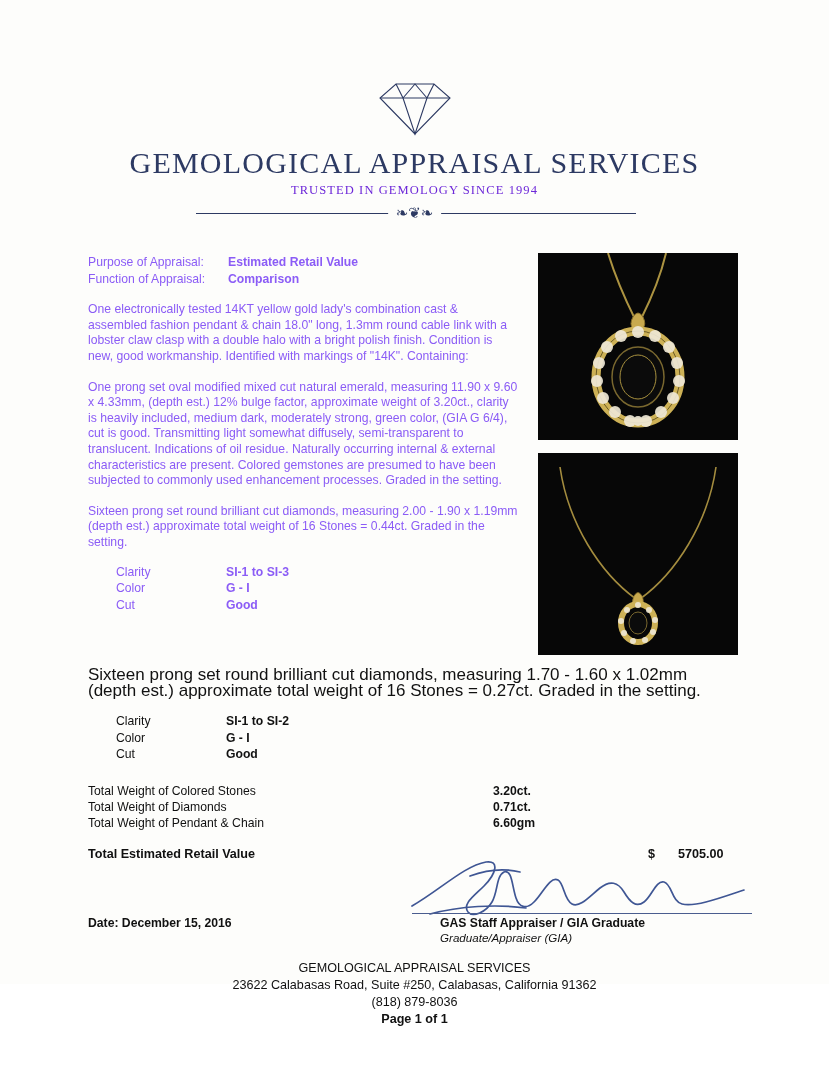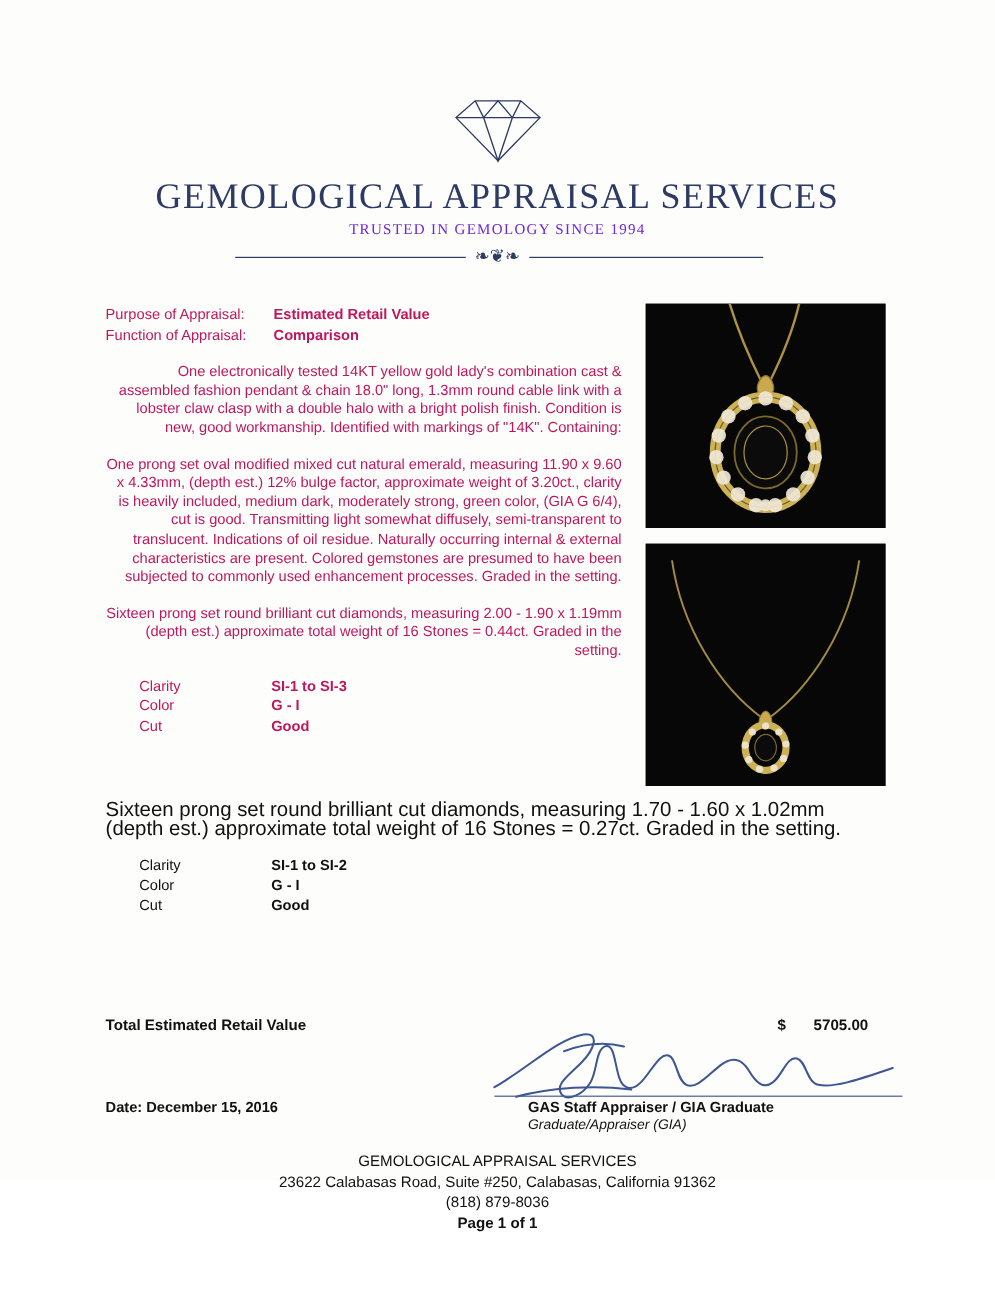--- a/index.html
+++ b/index.html
@@ -77,36 +77,36 @@
   }
 
   
   .content {
     position: absolute;
     top: 255px;
     left: 88px;
     width: 430px;
     font-size: 12.2px;
     line-height: 15.6px;
-    color: #be185d;
+    color: #8b5cf6;
   }
   .kv-row {
     display: flex;
     margin-bottom: 1px;
   }
   .kv-label {
     width: 140px;
     flex: 0 0 140px;
   }
   .kv-value {
     font-weight: bold;
   }
   .para {
     margin-top: 15px;
-    text-align: right;
+    text-align: left;
   }
 
   
   .spec {
     margin-top: 13px;
     margin-left: 28px;
     font-size: 12.2px;
     line-height: 16.5px;
   }
   .spec-row { display: flex; }
@@ -272,20 +272,34 @@
     <div class="spec-row">
       <div class="spec-key">Color</div>
       <div class="spec-val">G - I</div>
     </div>
     <div class="spec-row">
       <div class="spec-key">Cut</div>
       <div class="spec-val">Good</div>
     </div>
   </div>
 
+  <div class="totals">
+    <div class="total-row">
+      <div class="total-label">Total Weight of Colored Stones</div>
+      <div class="total-val">3.20ct.</div>
+    </div>
+    <div class="total-row">
+      <div class="total-label">Total Weight of Diamonds</div>
+      <div class="total-val">0.71ct.</div>
+    </div>
+    <div class="total-row">
+      <div class="total-label">Total Weight of Pendant &amp; Chain</div>
+      <div class="total-val">6.60gm</div>
+    </div>
+  </div>
 
   <div class="grand">
     <div class="grand-label">Total Estimated Retail Value</div>
     <div class="grand-cur">$</div>
     <div class="grand-amt">5705.00</div>
   </div>
 
   <div class="sig-area">
     <svg width="360" height="70" viewBox="0 0 360 70">
       <g fill="none" stroke="#3f5694" stroke-width="1.7" stroke-linecap="round">

